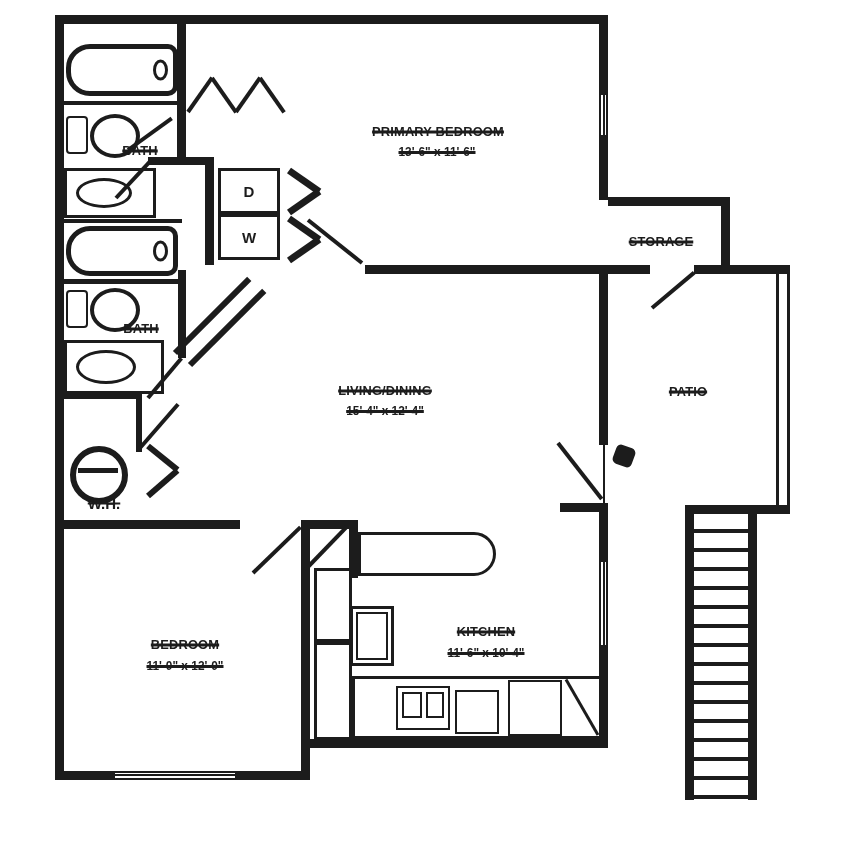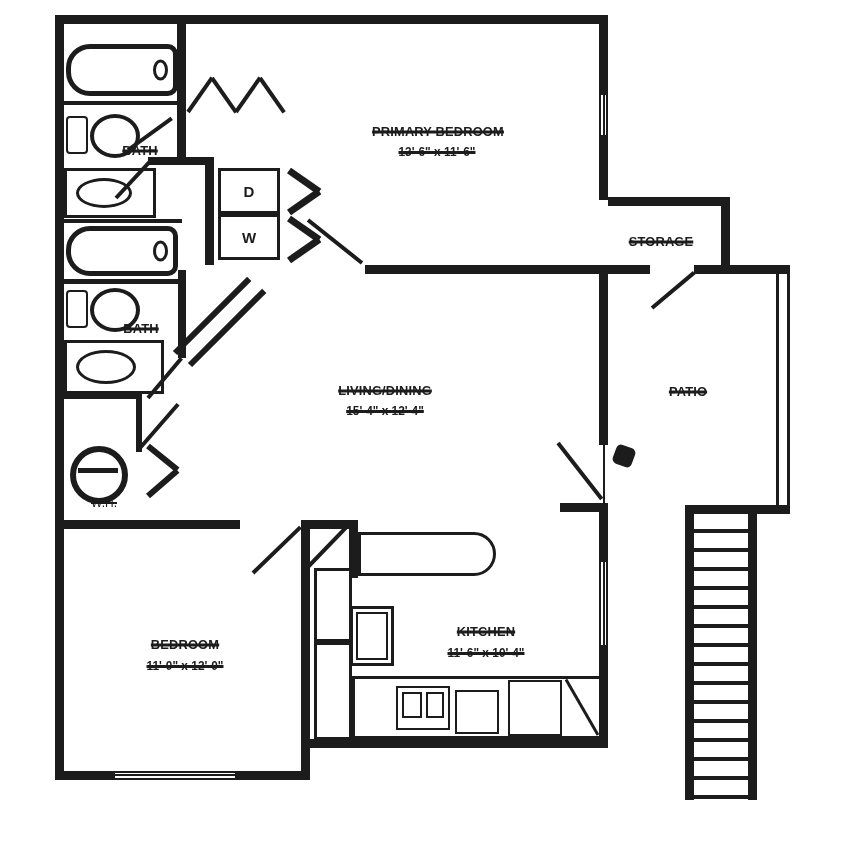--- a/index.html
+++ b/index.html
@@ -19,21 +19,21 @@
   .winH{position:absolute;background:linear-gradient(to bottom,#1c1c1c 0 2px,#fff 2px 3.5px,#1c1c1c 3.5px 5.5px,#fff 5.5px 7px,#1c1c1c 7px 9px);}
   .dbl{position:absolute;background:linear-gradient(to right,#1c1c1c 0 3px,#fff 3px 11px,#1c1c1c 11px 14px);}
   .treads{position:absolute;background:repeating-linear-gradient(to bottom,transparent 0 15px,#1c1c1c 15px 19px);}
   .label{position:absolute;transform:translate(-50%,-50%) scaleX(0.95);color:#1c1c1c;
          font-weight:900;font-size:13.5px;letter-spacing:0.2px;white-space:nowrap;
          text-decoration:line-through;text-decoration-thickness:3px;}
   .dim{position:absolute;transform:translate(-50%,-50%) scaleX(0.95);color:#1c1c1c;
        font-weight:900;font-size:12.5px;white-space:nowrap;
        text-decoration:line-through;text-decoration-thickness:3px;}
   .appl{position:absolute;transform:translate(-50%,-50%);color:#1c1c1c;font-weight:900;font-size:15px;}
-  .tiny{position:absolute;transform:translate(-50%,-50%);color:#1c1c1c;font-weight:400;font-size:12px;
+  .tiny{position:absolute;transform:translate(-50%,-50%);color:#1c1c1c;font-weight:700;font-size:15px;
         text-decoration:line-through;text-decoration-thickness:2px;white-space:nowrap;padding-left:12px;}
 </style>
 </head>
 <body>
 
 <div id="plan">
 
   <div class="w" style="left:55px;top:15px;width:553px;height:9px;"></div>
   <div class="w" style="left:55px;top:15px;width:9px;height:514px;"></div>
   <div class="w" style="left:55px;top:529px;width:9px;height:251px;"></div>

